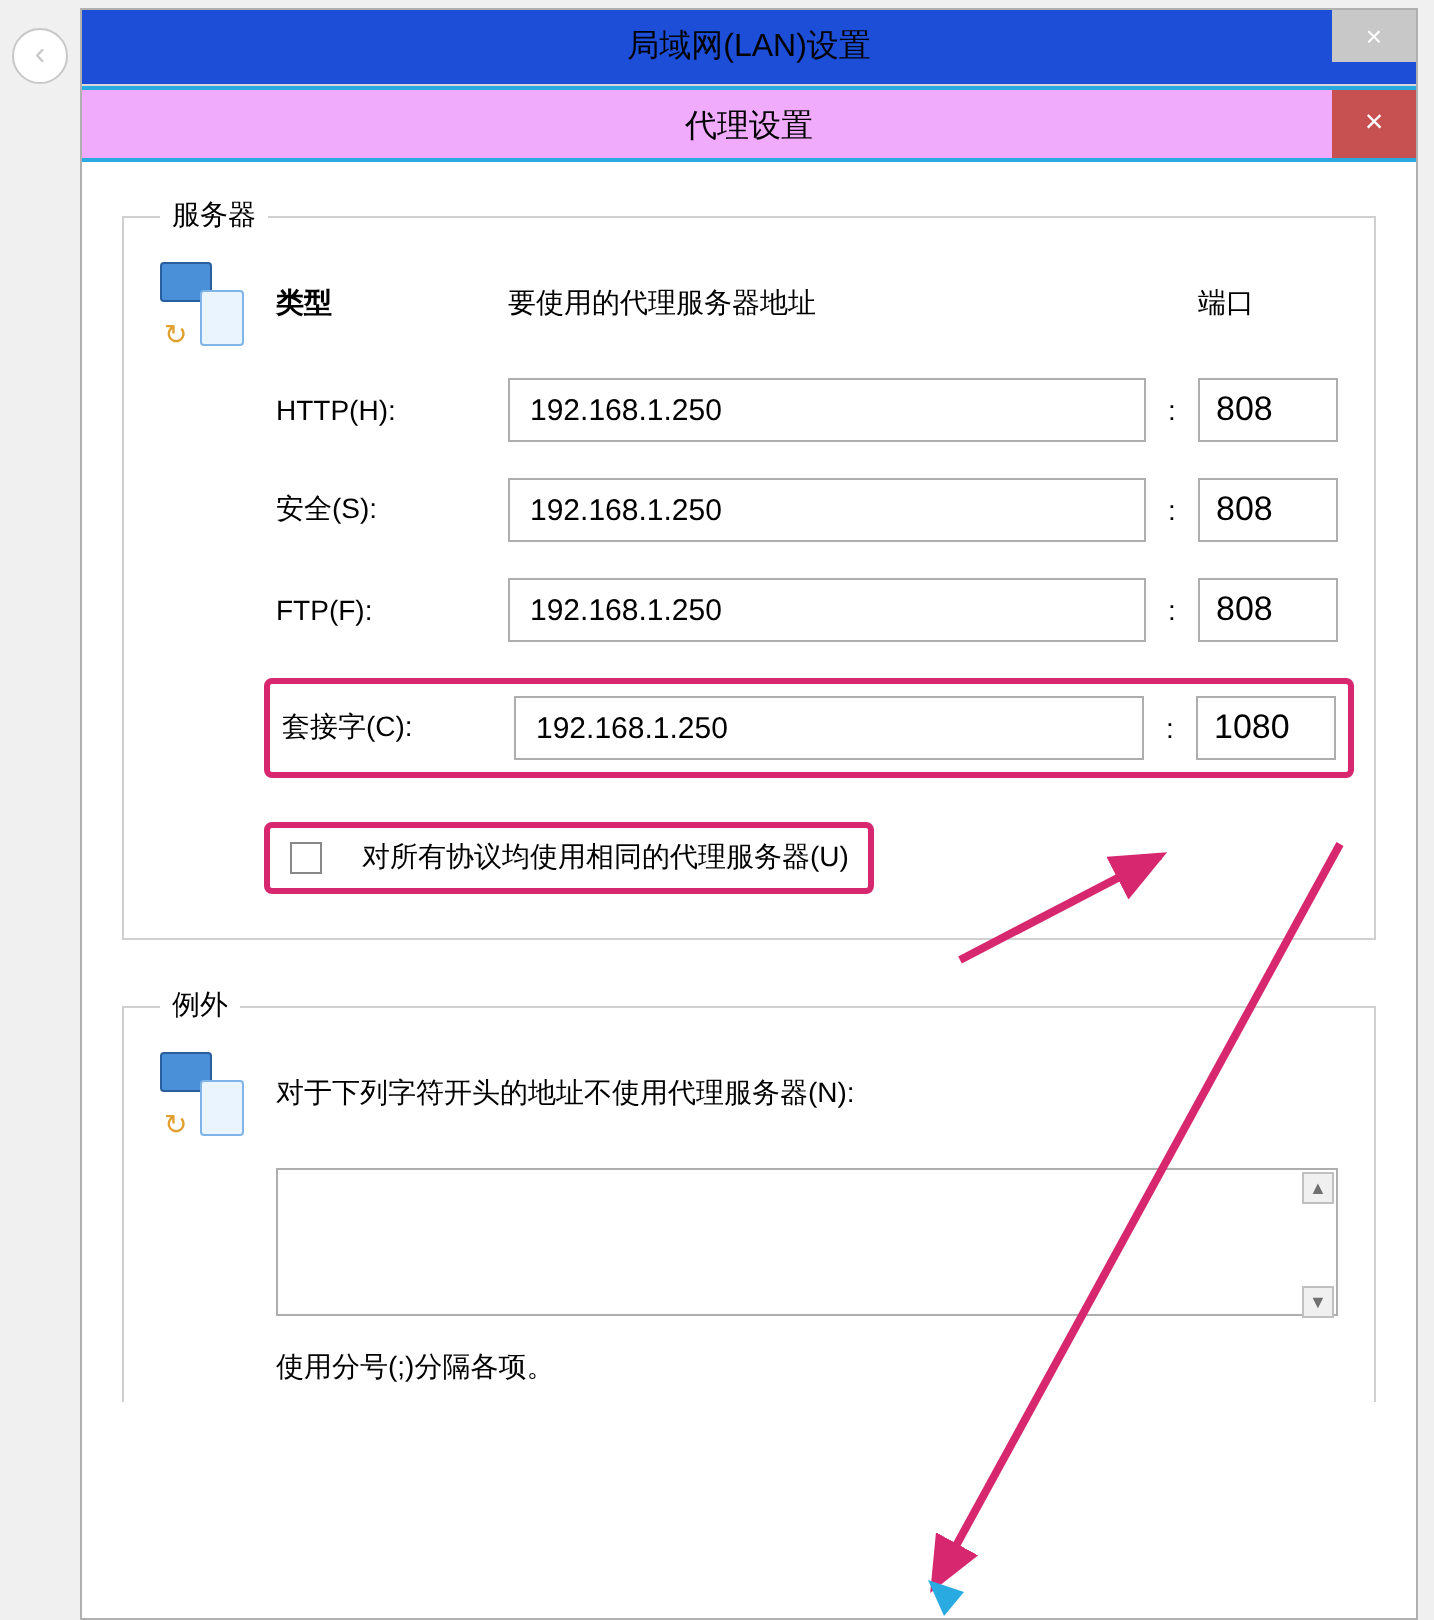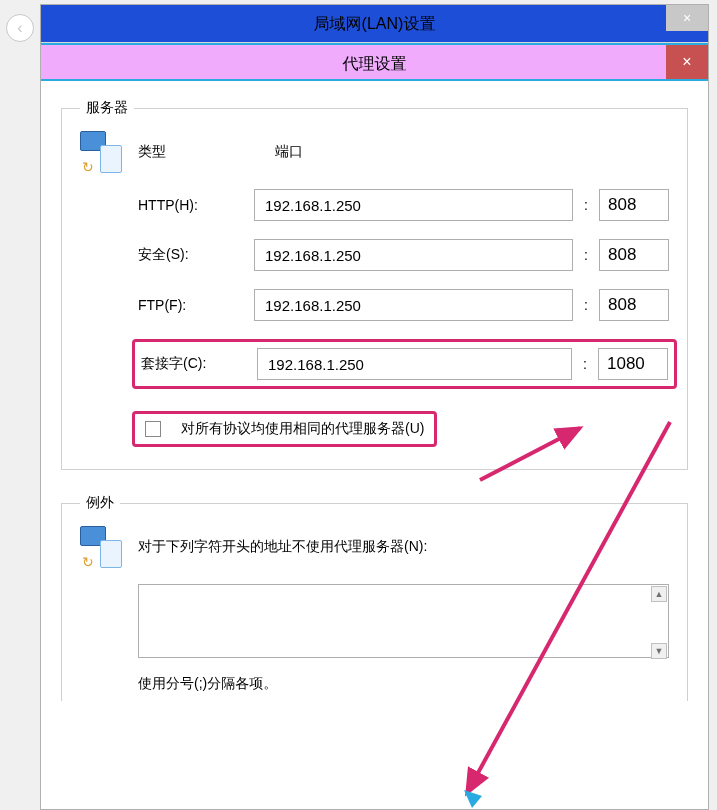--- a/index.html
+++ b/index.html
@@ -106,23 +106,23 @@
     border: 1px solid #7fb5e6;
     border-radius: 2px;
   }
   .net-icon .arrow {
     position: absolute;
     left: 2px; bottom: 2px;
     width: 12px; height: 12px;
     color: #e0a030;
     font-size: 14px;
   }
-  .header-row .col-type { width: 116px; flex-shrink:0; }
+  .header-row .col-type { width: 116px; flex-shrink:0;font-weight:bold; }
   .header-row .col-addr { flex: 1; }
-  .header-row .col-port { width: 70px; text-align: center; flex-shrink:0; }
+  .header-row .col-port { width: 70px; flex-shrink:0; }
   .proto-row {
     display: flex;
     align-items: center;
     margin-left: 58px;
     margin-bottom: 18px;
   }
   .proto-label { width: 116px; flex-shrink:0; }
   .addr-input {
     flex: 1;
     height: 32px;
@@ -238,20 +238,21 @@
     <fieldset>
       <legend>服务器</legend>
 
       <div class="row header-row">
         <div class="net-icon">
           <div class="monitor"></div>
           <div class="sheet"></div>
           <div class="arrow">↻</div>
         </div>
         <div class="col-type">类型</div>
+        <div class="col-addr">要使用的代理服务器地址</div>
         <div class="col-port">端口</div>
       </div>
 
       <div class="proto-row">
         <div class="proto-label">HTTP(H):</div>
         <input class="addr-input" value="192.168.1.250" style="">
         <div class="colon">:</div>
         <input class="port-input" value="808" style="">
       </div>
 

